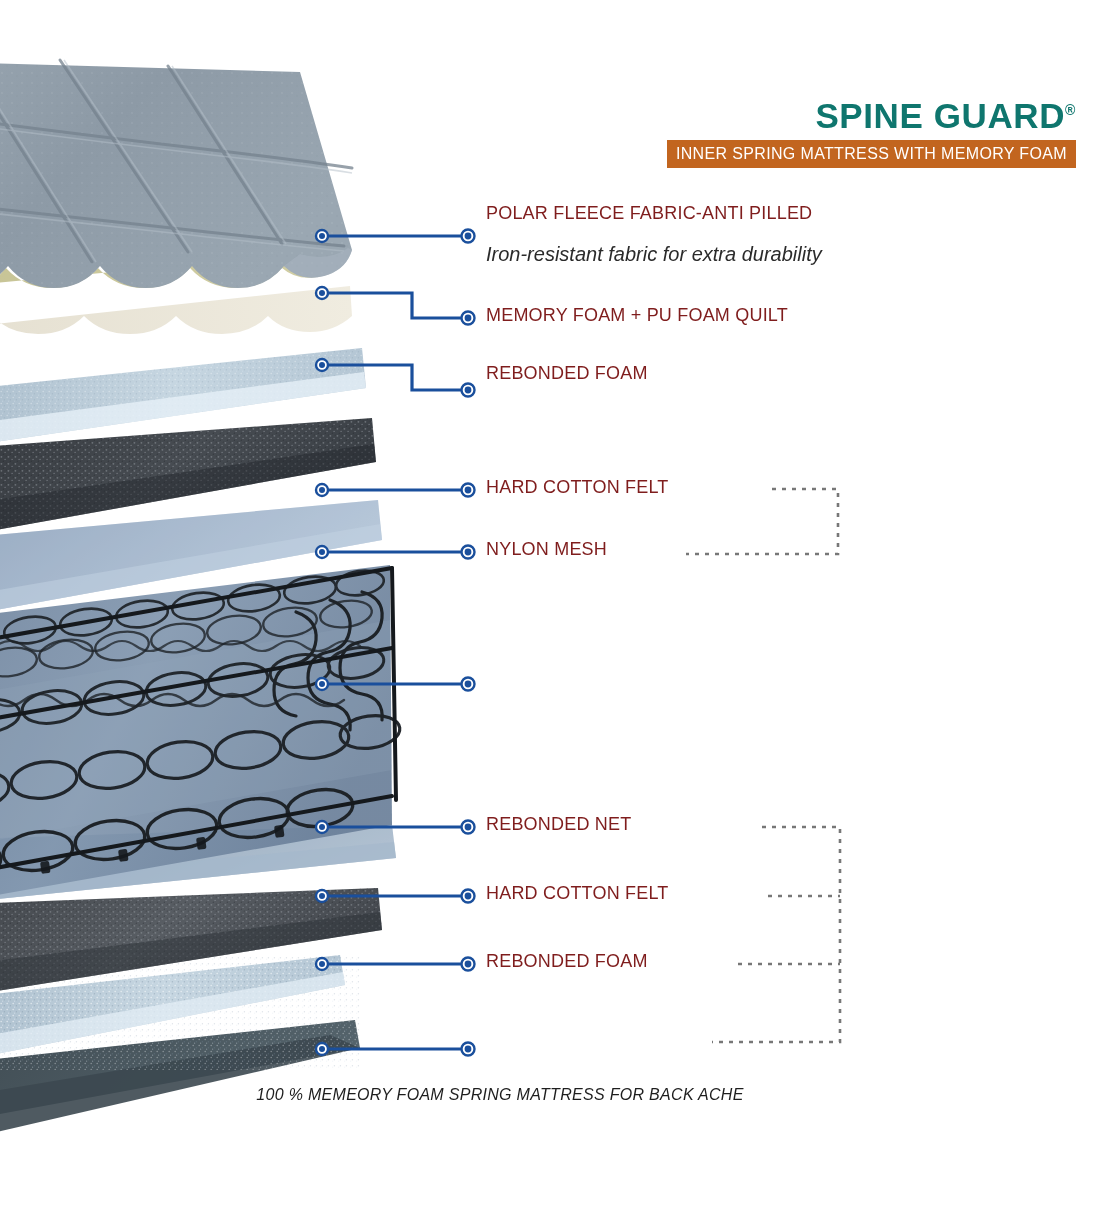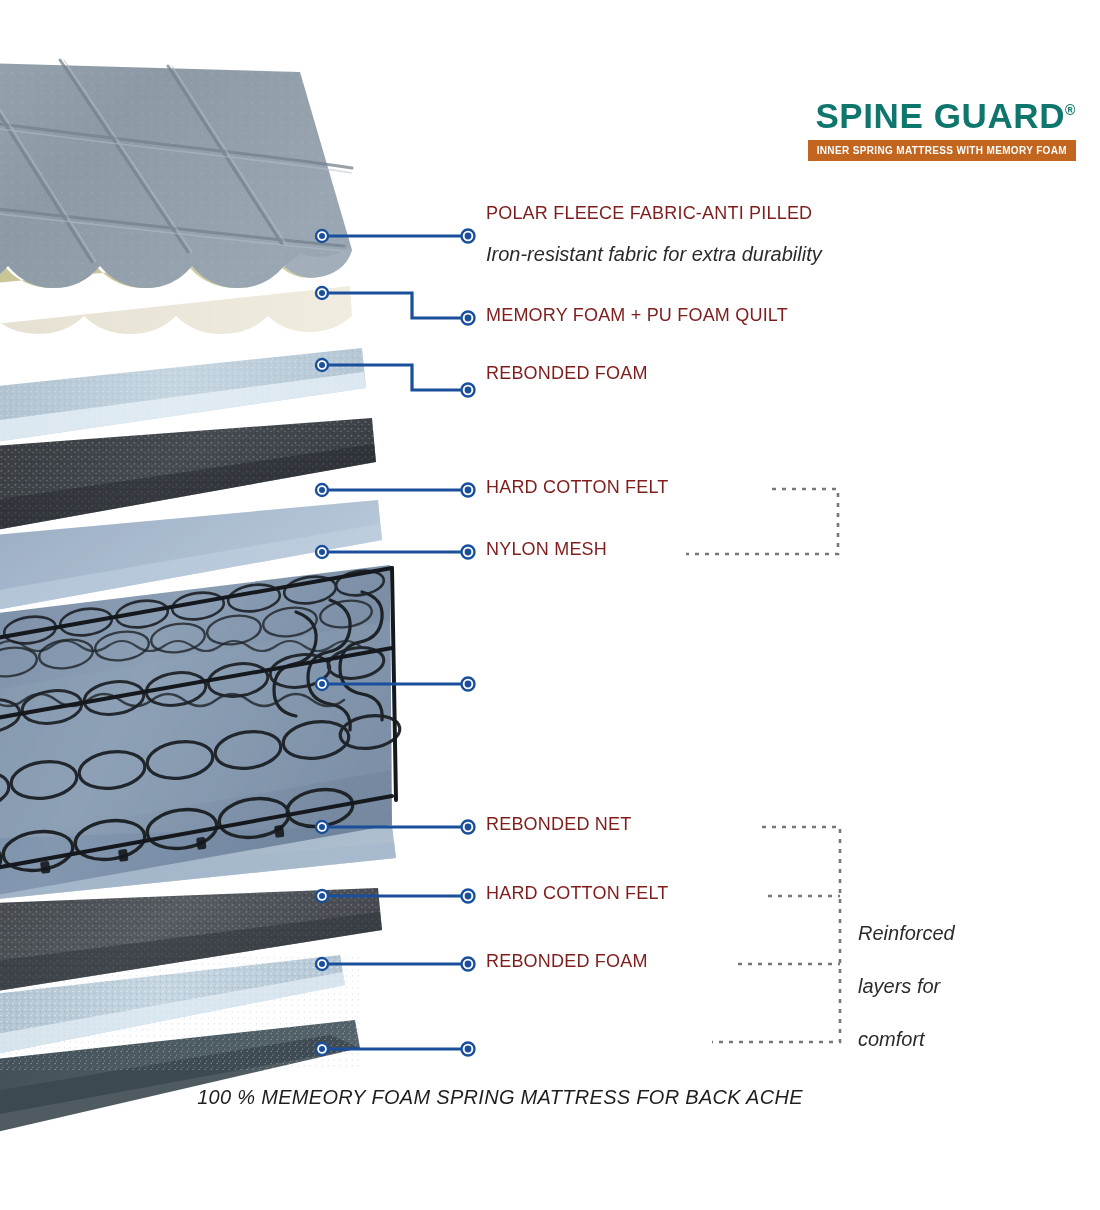--- a/index.html
+++ b/index.html
@@ -18,21 +18,21 @@
   
   .logo-wrap { position:absolute; right:24px; top:98px; text-align:right; }
   .logo-word {
     font-size:35px; font-weight:bold; letter-spacing:0.6px;
     color:#0f766e; line-height:1; white-space:nowrap;
     font-family:"Liberation Sans","DejaVu Sans",sans-serif;
   }
   .logo-reg { font-size:14px; vertical-align:super; font-weight:bold; }
   .logo-bar {
     margin-top:7px; background:#C2651F; color:#fff;
-    font-size:10px; font-weight:bold; letter-spacing:0.35px;
+    font-size:16px; font-weight:normal; letter-spacing:0.35px;
     padding:5px 9px 5px 9px; white-space:nowrap; text-align:center;
   }
 
   
   .callout { position:absolute; }
   .c-title {
     font-size:18px; font-weight:normal; color:#7f1d1d; letter-spacing:0.2px;
     white-space:nowrap; line-height:1.15;
   }
   .c-sub {
@@ -42,21 +42,21 @@
 
   
   .brk-note {
     position:absolute; font-size:20px; font-style:italic; color:#2b2b2b;
     line-height:1.32; white-space:pre-line;
   }
 
   
   .caption {
     position:absolute; left:0; top:1086px; width:1000px;
-    text-align:center; font-size:20px; font-style:italic;
+    text-align:center; font-size:16px; font-style:italic;
     color:#1e1e1e; letter-spacing:0.3px; white-space:nowrap;
   }
 
   
   #overlay { position:absolute; left:0; top:0; width:1100px; height:1210px; pointer-events:none; }
 </style>
 </head>
 <body>
 
 <div id="stage">
@@ -409,21 +409,16 @@
 
   <div class="callout" style="left:486px; top:883px;">
     <div class="c-title">HARD COTTON FELT</div>
   </div>
 
   <div class="callout" style="left:486px; top:951px;">
     <div class="c-title">REBONDED FOAM</div>
   </div>
 
 
-  <div class="brk-note" style="left:858px; top:894px;">
-    <div>Reinforced</div>
-    <div>layers for</div>
-    <div>comfort</div>
-  </div>
 
   <div class="caption">100 % MEMEORY FOAM SPRING MATTRESS FOR BACK ACHE</div>
 
 </div>
 
 </body></html>

